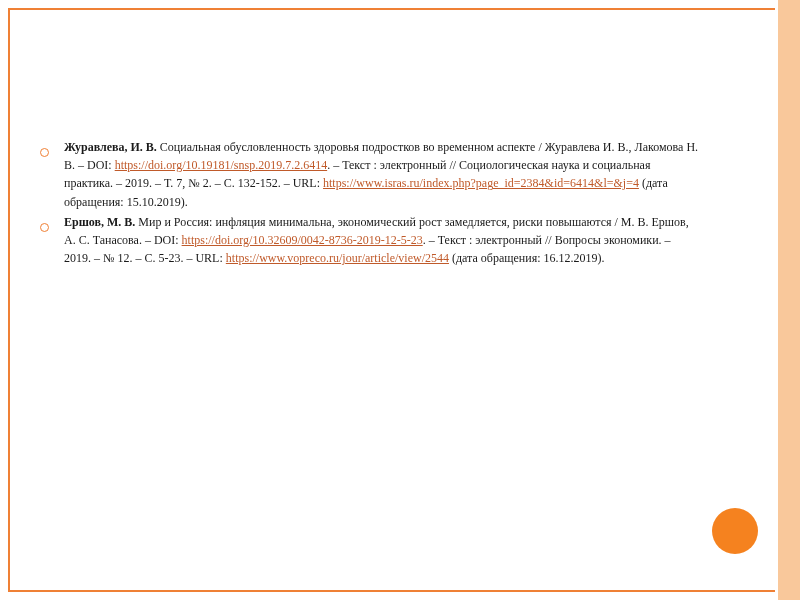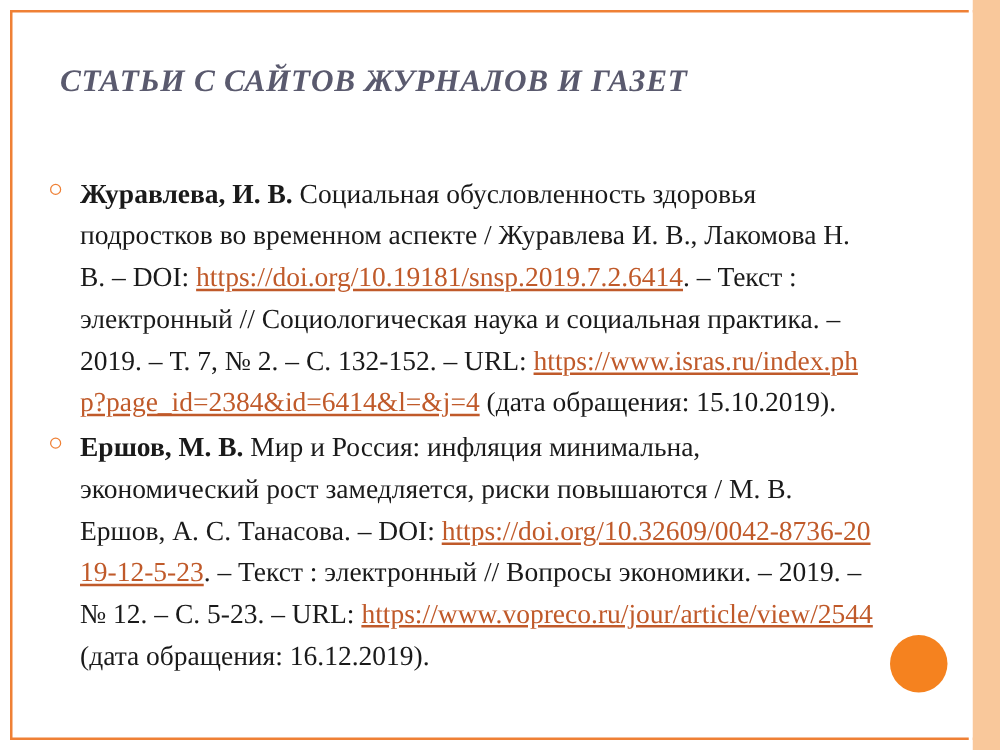--- a/index.html
+++ b/index.html
@@ -97,21 +97,21 @@
   .bullet-mark .ring {
     display: inline-block;
     width: 9px;
     height: 9px;
     border: 1.6px solid #ef8035;
     border-radius: 50%;
     box-sizing: border-box;
   }
   .entry {
     flex: 1 1 auto;
-    font-size: 22px;
+    font-size: 12px;
     line-height: 1.52;
     color: #1a1a1a;
     text-align: left;
   }
   .entry b {
     font-weight: bold;
   }
   .lnk {
     color: #c05a2a;
     text-decoration: underline;
@@ -131,21 +131,20 @@
 <body>
 
 <div class="slide">
 
   <div class="top-rule"></div>
   <div class="left-rule"></div>
   <div class="bottom-rule"></div>
   <div class="right-band"></div>
   <div class="right-band-inner"></div>
 
-  <div class="title">Статьи с сайтов журналов и газет</div>
 
   <div class="content">
 
     <div class="bullet-row">
       <div class="bullet-mark"><span class="ring"></span></div>
       <div class="entry">
         <b>Журавлева, И. В.</b><span> Социальная обусловленность здоровья подростков во временном аспекте / Журавлева И. В., Лакомова Н. В. – DOI: </span><a class="lnk" href="#">https://doi.org/10.19181/snsp.2019.7.2.6414</a><span>. – Текст : электронный  // Социологическая наука и социальная практика. – 2019. – Т. 7, № 2. – С. 132-152. – URL: </span><a class="lnk" href="#">https://www.isras.ru/index.php?page_id=2384&amp;id=6414&amp;l=&amp;j=4</a><span> (дата обращения: 15.10.2019).</span>
       </div>
     </div>
 

